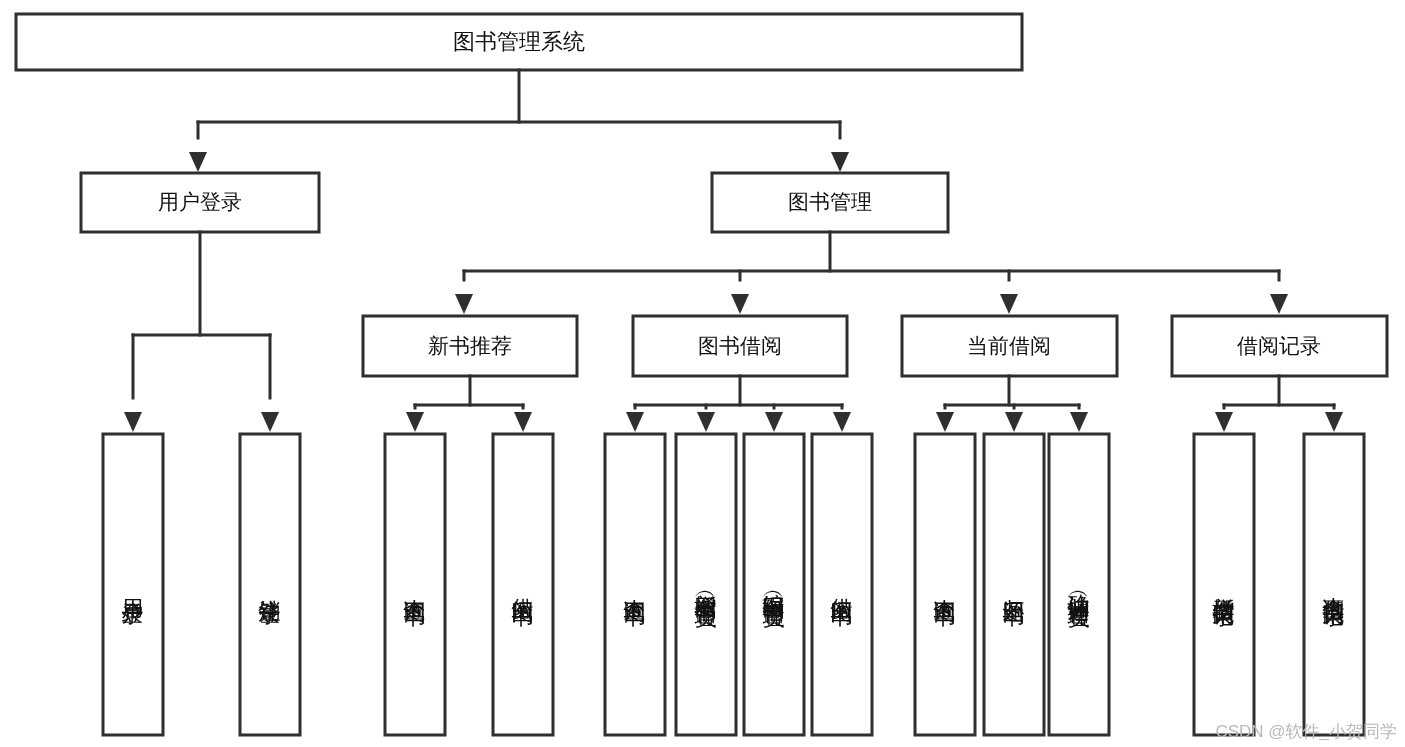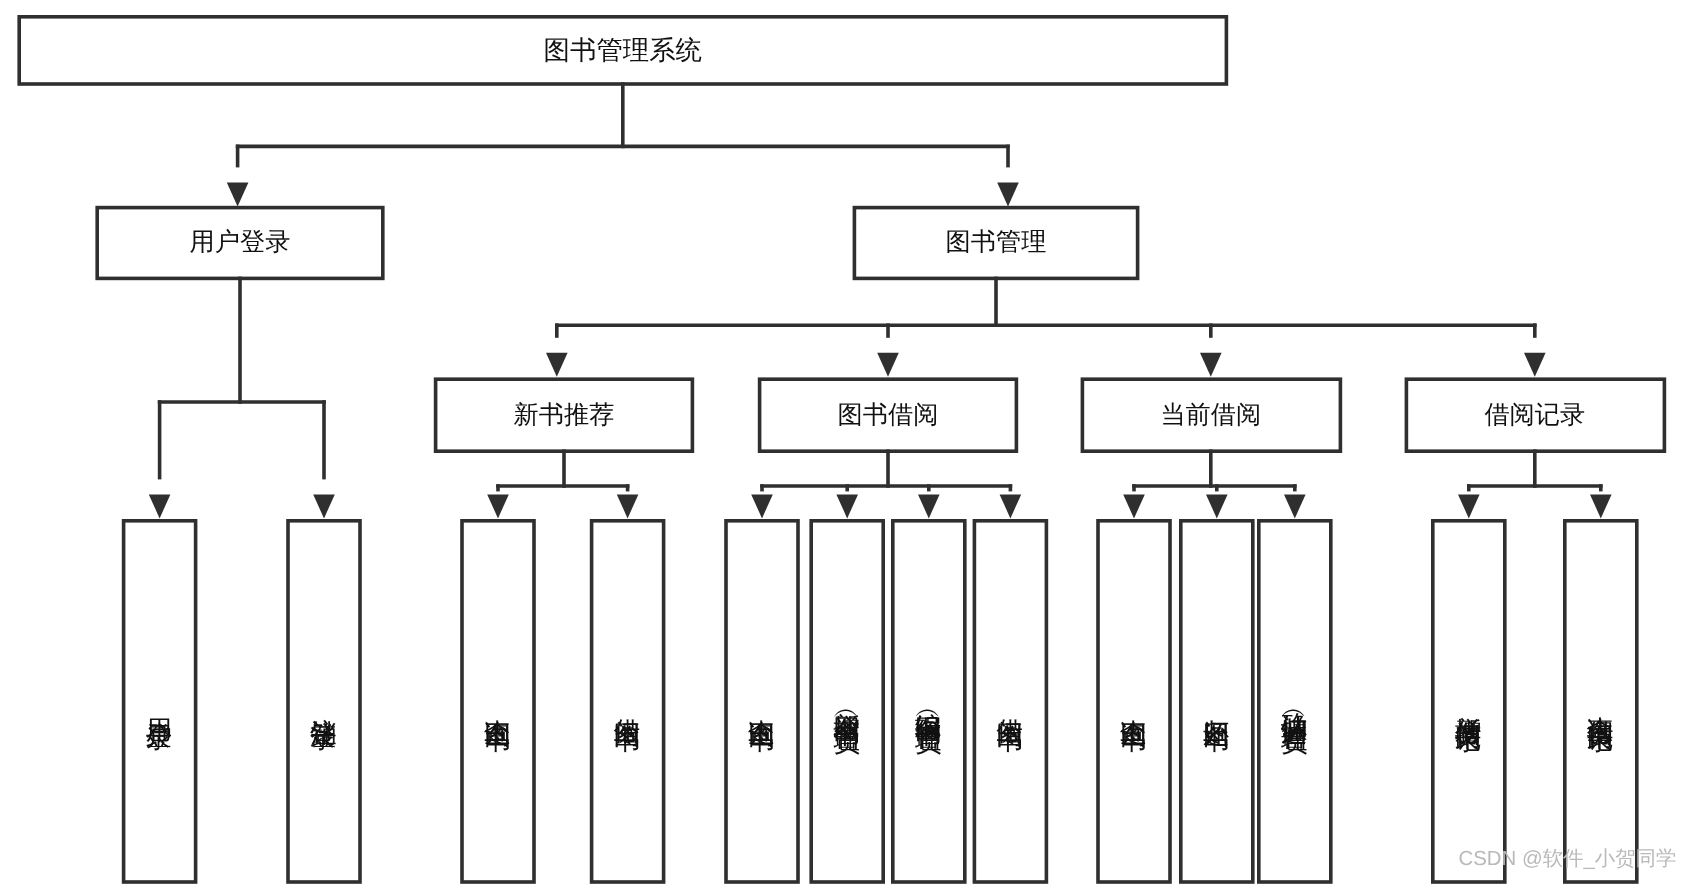--- a/index.html
+++ b/index.html
@@ -23,21 +23,21 @@
     font-family:"Liberation Sans","DejaVu Sans",sans-serif;
     fill:#111111;
     font-size:22px;
     text-anchor:middle;
     writing-mode:vertical-rl;
     glyph-orientation-vertical:0;
     letter-spacing:2px;
   }
   .watermark{
     position:absolute;
-    right:8px;bottom:20px;
+    right:8px;bottom:4px;
     font-family:"Liberation Sans","DejaVu Sans",sans-serif;
     font-size:17px;
     color:#b9b9b9;
     white-space:nowrap;
     user-select:none;
   }
 </style>
 </head>
 <body>
 

